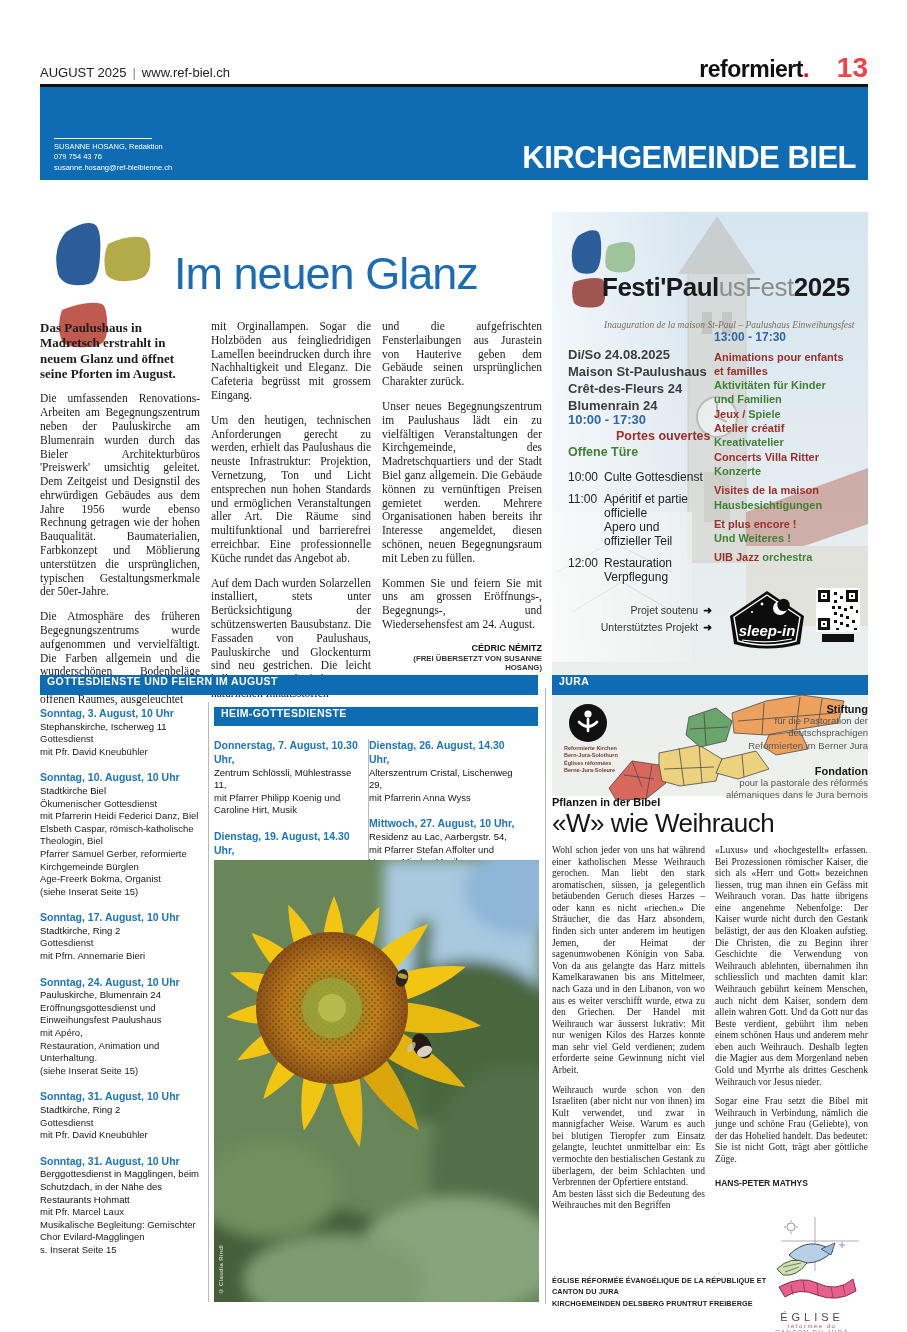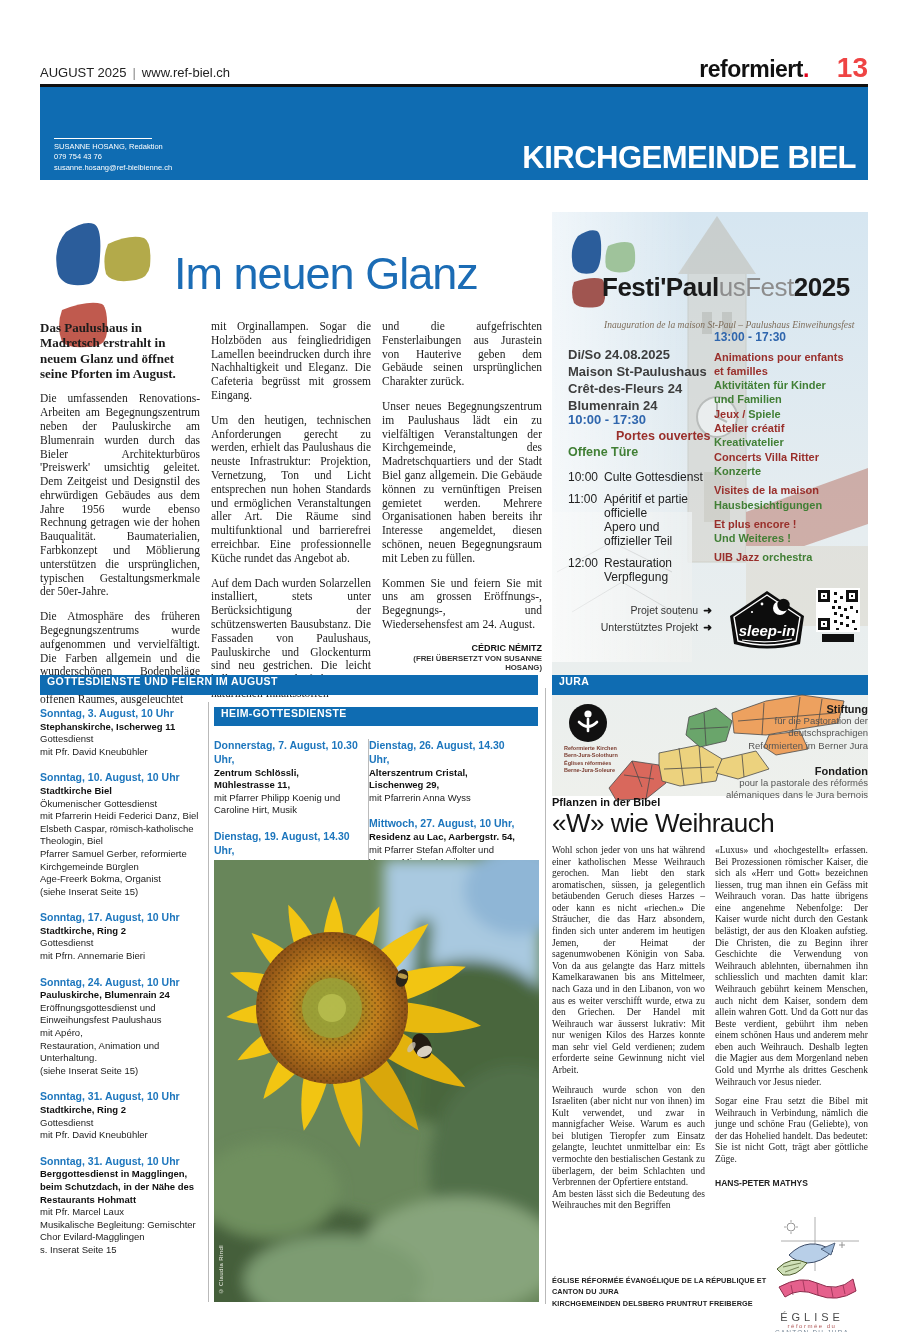--- a/index.html
+++ b/index.html
@@ -59,21 +59,21 @@
 
   
   .bar{position:absolute;background:#0f6cb2;color:#fff;font-size:10.5px;font-weight:700;letter-spacing:.4px;
        display:flex;align-items:flex-start;padding-left:7px;box-sizing:border-box;}
   .vline{position:absolute;width:1px;background:#b9b9b9;}
 
   
   .services{position:absolute;left:40px;top:707px;width:166px;}
   .sv-entry{margin-bottom:13px;font-size:9.5px;line-height:1.32;color:#222;}
   .sv-date{color:#1d76bd;font-weight:700;font-size:10.5px;}
-  .sv-place{font-weight:700;color:#101010;}
+  .sv-place{font-weight:400;color:#101010;}
 
   
   .heim-cols{position:absolute;left:214px;top:739px;width:325px;display:flex;}
   .heim-col{width:154px;box-sizing:border-box;padding-right:9px;}
   .heim-col.second{border-left:1px solid #bbb;padding-right:0;}
   .photo{position:absolute;left:214px;top:860px;width:325px;height:442px;overflow:hidden;}
   .credit{position:absolute;left:4px;bottom:8px;font-size:6px;color:#f0f0e8;writing-mode:vertical-rl;transform:rotate(180deg);letter-spacing:.4px;}
 
   
   .jura{position:absolute;left:552px;top:675px;width:316px;height:650px;}

